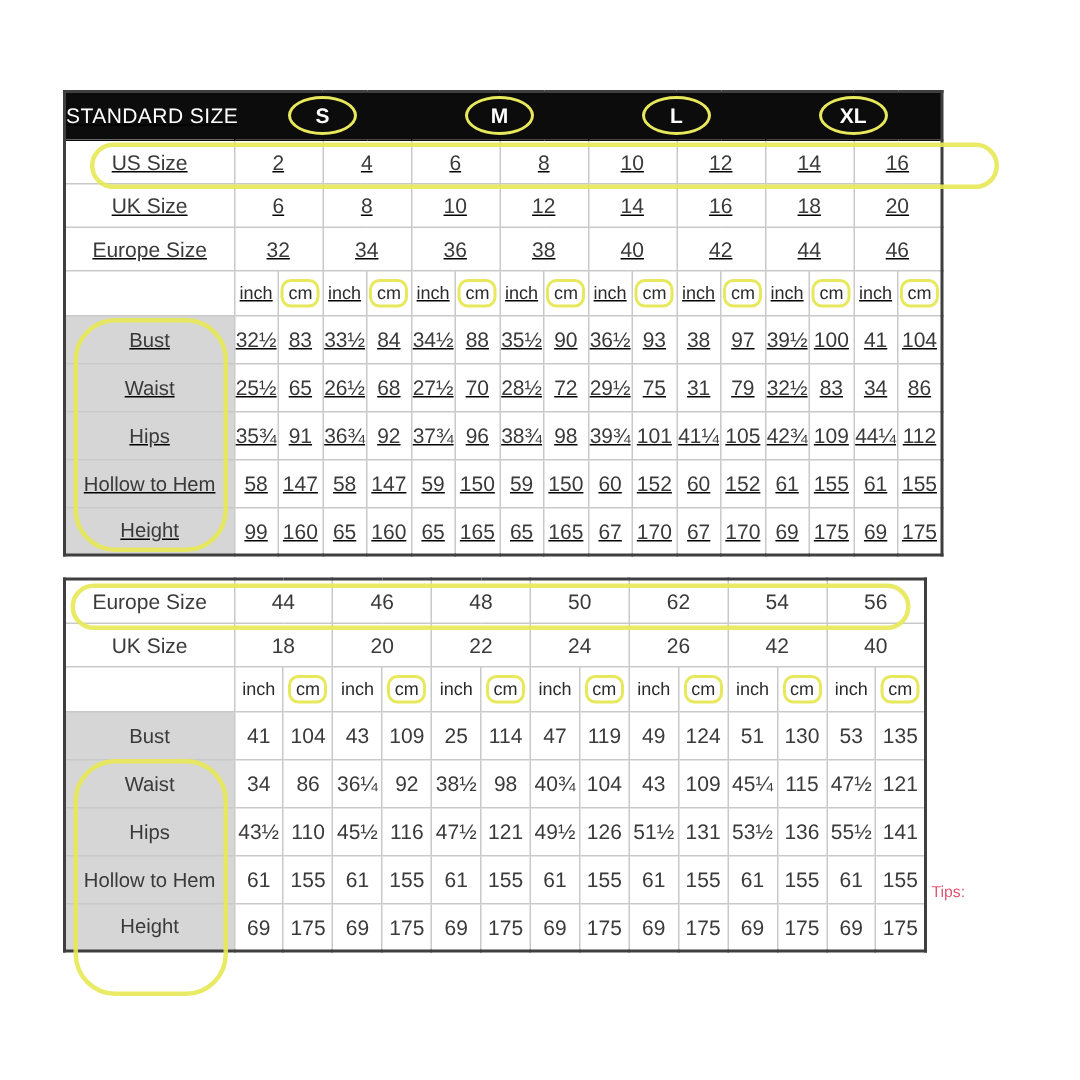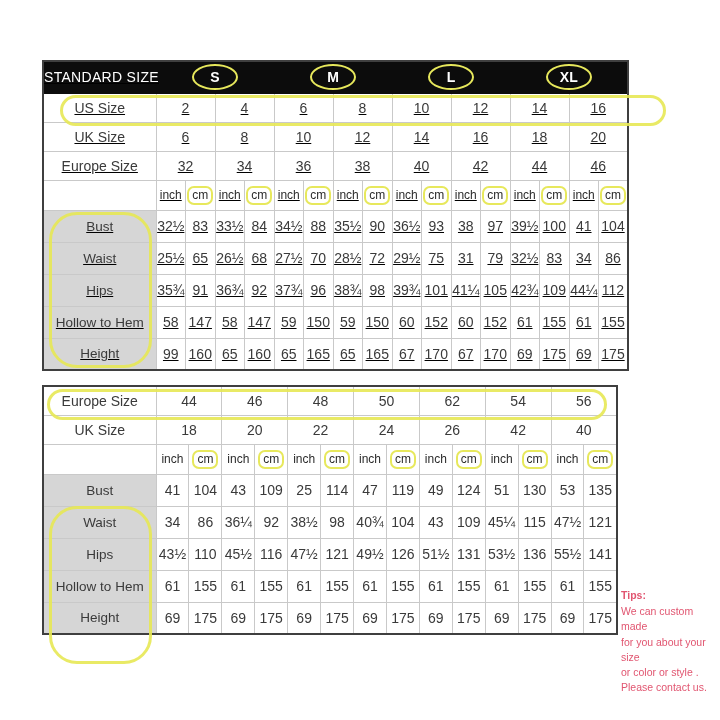--- a/index.html
+++ b/index.html
@@ -54,21 +54,21 @@
   .hl{position:absolute;border:3px solid rgba(231,232,84,0.9);pointer-events:none;z-index:5;}
   #oval-us{left:18px;top:35px;width:600px;height:25px;border-radius:16px;}
   #outline-labels-std{left:7px;top:152px;width:97px;height:150px;border-radius:28px;}
   #oval-plus{left:5px;top:4px;width:554px;height:25px;border-radius:16px;}
   #outline-labels-plus{left:7px;top:121px;width:97px;height:152px;border-radius:28px;}
 
   .tips{
     position:absolute;left:621px;top:588px;width:98px;
     color:#e15570;font-size:10.5px;line-height:1.45;
   }
-  .tips .tips-title{margin-bottom:1px;font-weight:bold;}
+  .tips .tips-title{margin-bottom:1px;}
 </style>
 </head>
 <body>
 
 <div id="stage">
 
   <div class="tbl-wrap" id="standard-wrap">
     <table class="sizes" id="standard-table">
         <colgroup>
           <col style="width: 113px;">
@@ -393,21 +393,15 @@
             <td class="num">175</td>
           </tr>
         </tbody>
       </table>
     <div class="hl" id="oval-plus"></div>
     <div class="hl" id="outline-labels-plus"></div>
   </div>
 
   <div class="tips">
     <div class="tips-title">Tips:</div>
-    <div id="tips-lines">
-        <div>We can custom made</div>
-        <div>for you about your size</div>
-        <div>or color or style .</div>
-        <div>Please contact us.</div>
-      </div>
   </div>
 
 </div>
 
 </body></html>

